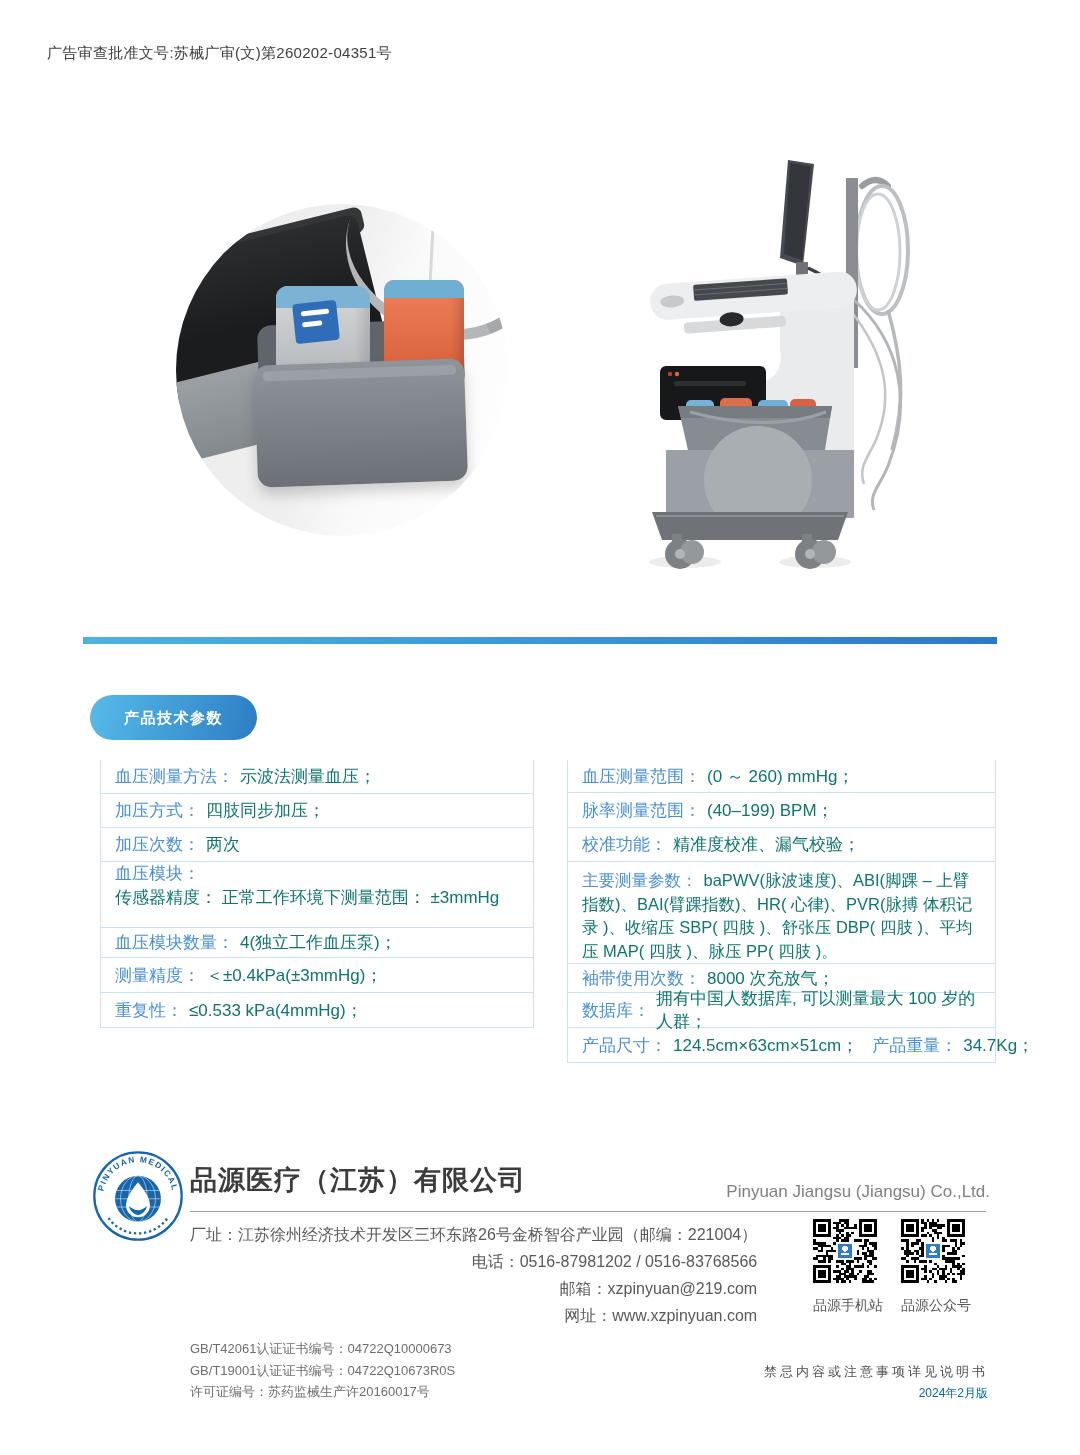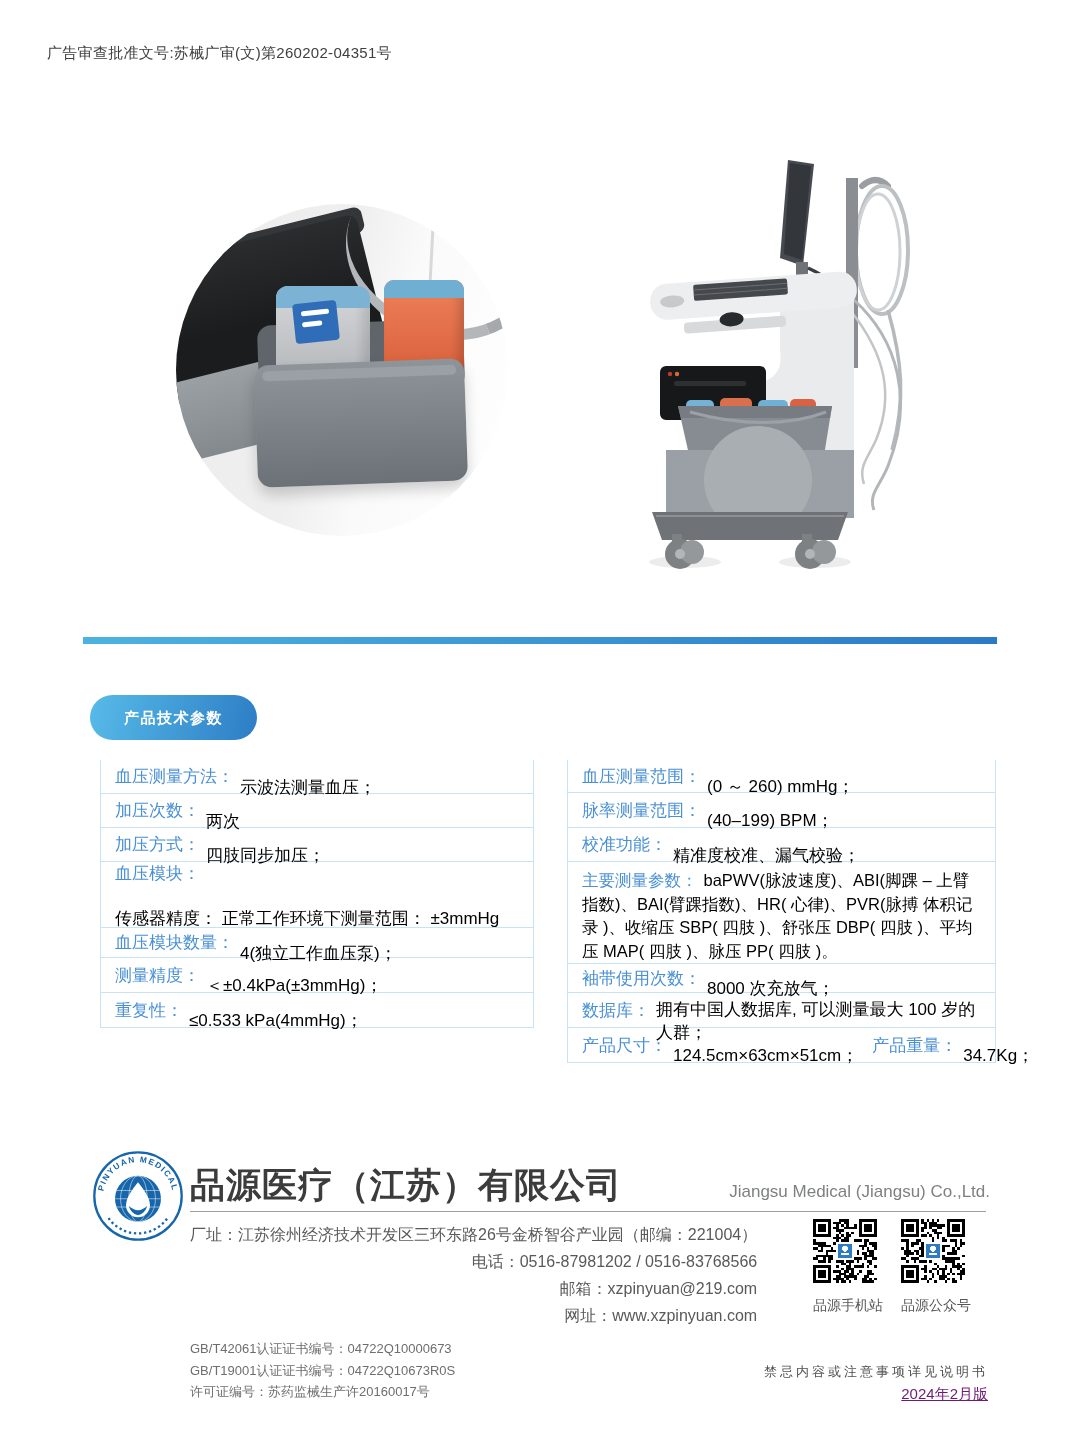--- a/index.html
+++ b/index.html
@@ -40,45 +40,45 @@
            border-radius:23px; background:linear-gradient(105deg,#57bbe8,#2d7dc5);
            color:#ffffff; font-size:15px; font-weight:bold; letter-spacing:1.5px; }
 
   
   .spec-col { position:absolute; top:760px; border-left:1px solid #c8e3f5; border-right:1px solid #c8e3f5; }
   .spec-col.left  { left:100px; width:434px; }
   .spec-col.right { left:567px; width:429px; }
   .srow { display:flex; align-items:center; padding-left:14px; padding-right:10px;
           border-bottom:1px solid #c8e3f5; font-size:17px; color:#57585a; }
   .srow .lbl { color:#4a90d5; margin-right:6px; white-space:nowrap; }
-  .srow .val { color:#000000;margin-top:21px; }
+  .srow .val { color:#0f766e; }
   .srow.col2 { flex-direction:column; align-items:flex-start; justify-content:flex-start; }
   .srow.col2 .lbl { margin:0; line-height:24px; }
   .srow.col2 .val { line-height:24px; }
   .srow.para { display:block; padding-top:7px; font-size:16.5px; line-height:23.5px; }
   .srow.para .lbl { float:none; }
   .h34{height:34px}.h35{height:35px}.h33{height:33px}.h66{height:66px}.h102{height:102px}.h29{height:29px}.h30{height:30px}
   .srow .lbl2 { color:#4a90d5; margin:0 6px 0 14px; white-space:nowrap; }
 
   
   .logo { position:absolute; left:92px; top:1150px; width:92px; height:92px; }
-  .company-cn { position:absolute; left:190px; top:1162px; font-size:35px; font-weight:bold; color:#3c3c3c; letter-spacing:1px; }
+  .company-cn { position:absolute; left:190px; top:1162px; font-size:27px; font-weight:bold; color:#3c3c3c; letter-spacing:1px; }
   .company-en { position:absolute; right:90px; top:1182px; font-size:17px; color:#7f8082; }
   .footer-rule { position:absolute; left:190px; top:1211px; width:796px; height:1px; background:#9aa0a4; }
   .contacts { position:absolute; left:190px; top:1221px; font-size:16px; color:#58595b;text-align:right; }
   .contacts .row { line-height:27px; }
   .contacts .clabel { color:#58595b; }
   .certs { position:absolute; left:190px; top:1326px; font-size:13px; color:#6e6e6e;margin-top:12px; }
   .certs .row { line-height:21.5px; }
   .qr { position:absolute; top:1219px; width:64px; text-align:center; }
   .qr.q1 { left:813px; } .qr.q2 { left:901px; }
   .qr-box { width:64px; height:64px; background:#fff; }
   .qr-label { margin-top:14px; font-size:14px; color:#565656; white-space:nowrap; }
   .notice { position:absolute; right:92px; top:1363px; font-size:13px; letter-spacing:3px; color:#4f4f4f; }
-  .edition { position:absolute; right:92px; top:1385px; font-size:15px; color:#701a75;text-decoration:underline; }
+  .edition { position:absolute; right:92px; top:1385px; font-size:12px; color:#0369a1; }
 </style>
 </head>
 <body>
 
 <div class="page">
 
   <div class="approval">广告审查批准文号:苏械广审(文)第260202-04351号</div>
 
   <div class="photo-circle">
     <div class="pc-wallline"></div>
@@ -171,26 +171,26 @@
   <div class="mid-divider"></div>
 
   <div class="badge">产品技术参数</div>
 
   <div class="spec-col left">
     <div class="srow h34">
         <span class="lbl">血压测量方法：</span>
         <span class="val">示波法测量血压；</span>
       </div>
     <div class="srow h34">
+        <span class="lbl">加压方式：</span>
+        <span class="val">四肢同步加压；</span>
+      </div>
+    <div class="srow h34">
         <span class="lbl">加压次数：</span>
         <span class="val">两次</span>
-      </div>
-    <div class="srow h34">
-        <span class="lbl">加压方式：</span>
-        <span class="val">四肢同步加压；</span>
       </div>
     <div class="srow h66 col2">
         <span class="lbl">血压模块：</span>
         <span class="val">传感器精度： 正常工作环境下测量范围： ±3mmHg</span>
       </div>
     <div class="srow h30">
         <span class="lbl">血压模块数量：</span>
         <span class="val">4(独立工作血压泵)；</span>
       </div>
     <div class="srow h35">
@@ -253,21 +253,21 @@
         <line x1="25" y1="44" x2="75" y2="44"></line>
         <line x1="25" y1="53" x2="75" y2="53"></line>
         <line x1="25" y1="62" x2="75" y2="62"></line>
       </g>
       <path d="M50,35 C57,44 63,52 63,60 A13,13 0 1 1 37,60 C37,52 43,44 50,35 Z" fill="#ffffff"></path>
       <path d="M40,61 Q50,70 60,61 Q58,69 50,71 Q42,69 40,61 Z" fill="#1766ab"></path>
     </svg>
   </div>
 
   <div class="company-cn">品源医疗（江苏）有限公司</div>
-  <div class="company-en">Jiangsu Medical (Jiangsu) Co.,Ltd.</div>
+  <div class="company-en">Pinyuan Jiangsu (Jiangsu) Co.,Ltd.</div>
   <div class="footer-rule"></div>
 
   <div class="contacts">
     <div class="row"><span class="clabel">厂址：</span><span>江苏徐州经济技术开发区三环东路26号金桥智谷产业园（邮编：221004）</span></div>
     <div class="row"><span class="clabel">电话：</span><span>0516-87981202 / 0516-83768566</span></div>
     <div class="row"><span class="clabel">邮箱：</span><span>xzpinyuan@219.com</span></div>
     <div class="row"><span class="clabel">网址：</span><span>www.xzpinyuan.com</span></div>
   </div>
 
   <div class="certs">

